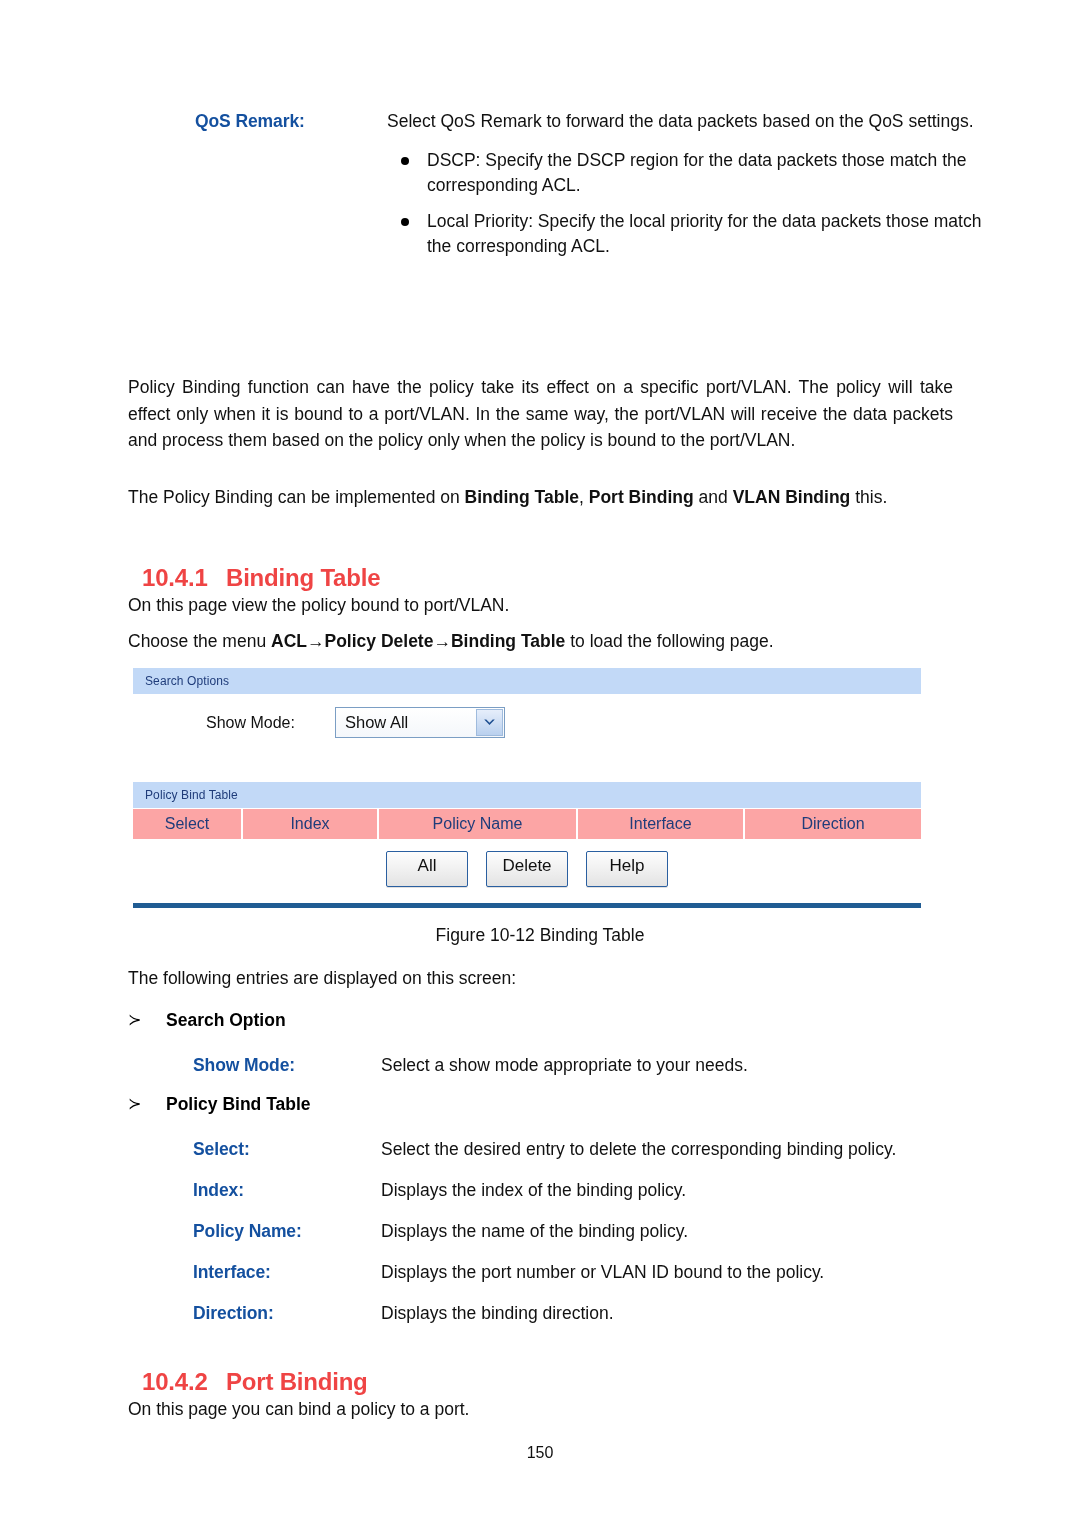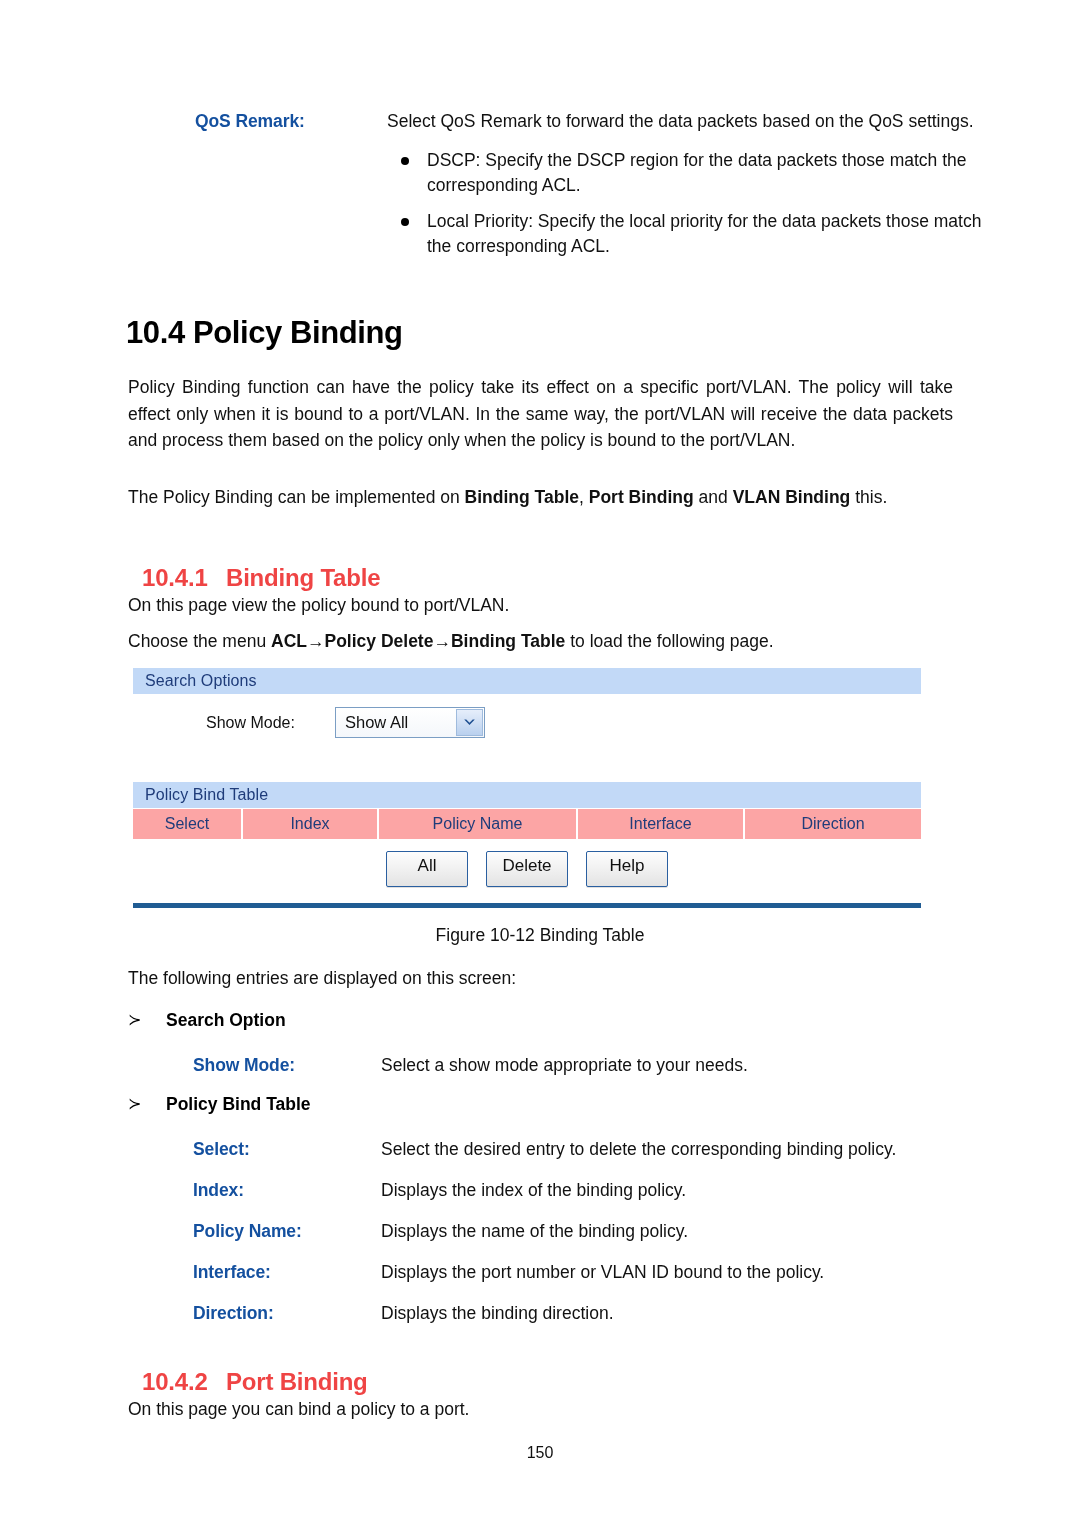--- a/index.html
+++ b/index.html
@@ -112,21 +112,21 @@
     position: absolute;
     left: 133px;
     top: 668px;
     width: 788px;
     height: 240px;
     background: #ffffff;
   }
   .panel-header {
     background: #c2d9f7;
     color: #1f3c7a;
-    font-size: 16px;
+    font-size: 12px;
     height: 26px;
     line-height: 26px;
     padding-left: 12px;
     box-sizing: border-box;
     letter-spacing: 0.1px;
   }
   #search-options-body {
     height: 72px;
     position: relative;
     background: #fff;
@@ -135,21 +135,21 @@
     position: absolute;
     left: 73px;
     top: 20px;
     font-size: 16px;
     color: #111;
   }
   #show-mode-select {
     position: absolute;
     left: 202px;
     top: 13px;
-    width: 150px;
+    width: 170px;
     height: 31px;
     border: 1px solid #7b9ec4;
     background: linear-gradient(#ffffff, #f4f7fb);
     box-sizing: border-box;
     display: flex;
     align-items: center;
     cursor: default;
     gap: 41px;
   }
   #show-mode-value {
@@ -282,21 +282,20 @@
           <span>DSCP: Specify the DSCP region for the data packets those match the corresponding ACL.</span>
         </li>
         <li>
           <span class="dot"></span>
           <span>Local Priority: Specify the local priority for the data packets those match the corresponding ACL.</span>
         </li>
       </ul>
     </div>
   </div>
 
-  <h1 class="sec" style="left:126px; top:315px;">10.4 Policy Binding</h1>
 
   <p class="para just" style="left:128px; top:374px; width:825px;">Policy Binding function can have the policy take its effect on a specific port/VLAN. The policy will take effect only when it is bound to a port/VLAN. In the same way, the port/VLAN will receive the data packets and process them based on the policy only when the policy is bound to the port/VLAN.</p>
 
   <p class="para" style="left:128px; top:484px; width:826px; text-align:justify;">
     <span>The Policy Binding can be implemented on </span><b>Binding Table</b><span>, </span><b>Port Binding</b><span> and </span><b>VLAN Binding</b><span> this.</span>
   </p>
 
   <h2 class="subsec" style="left:126px; top:548px;">
     <span class="num">10.4.1</span><span>Binding Table</span>
   </h2>

